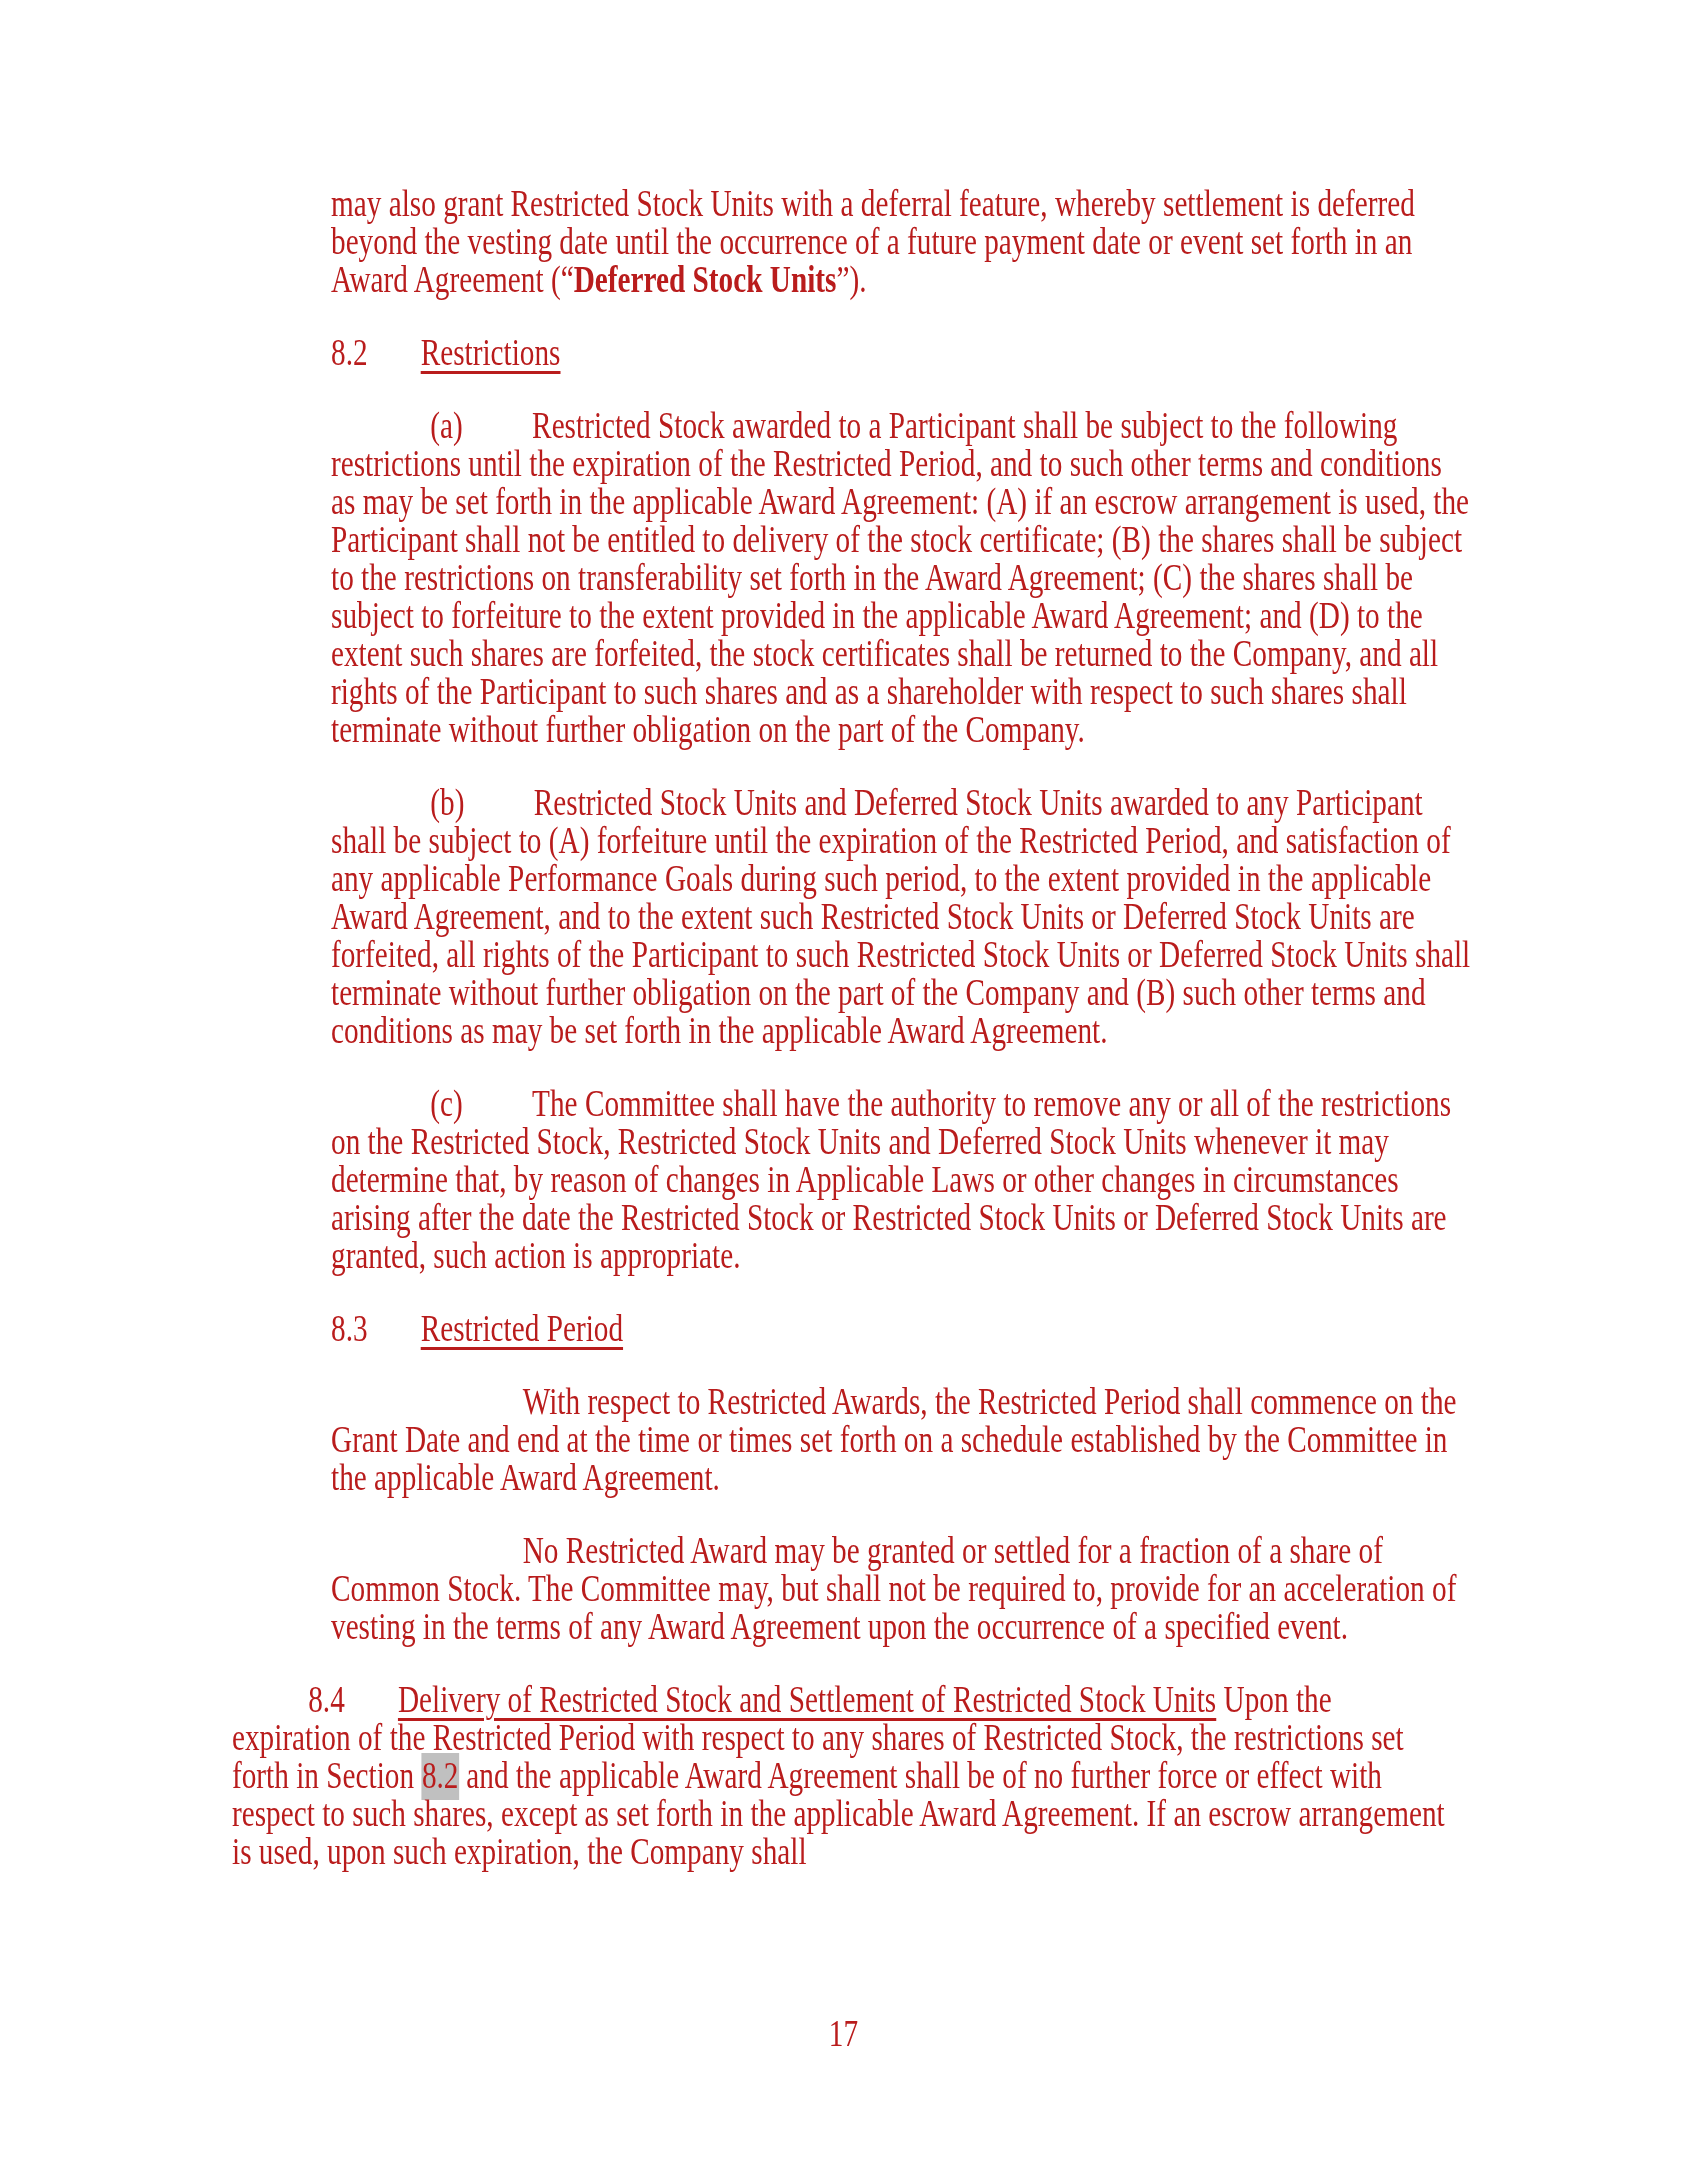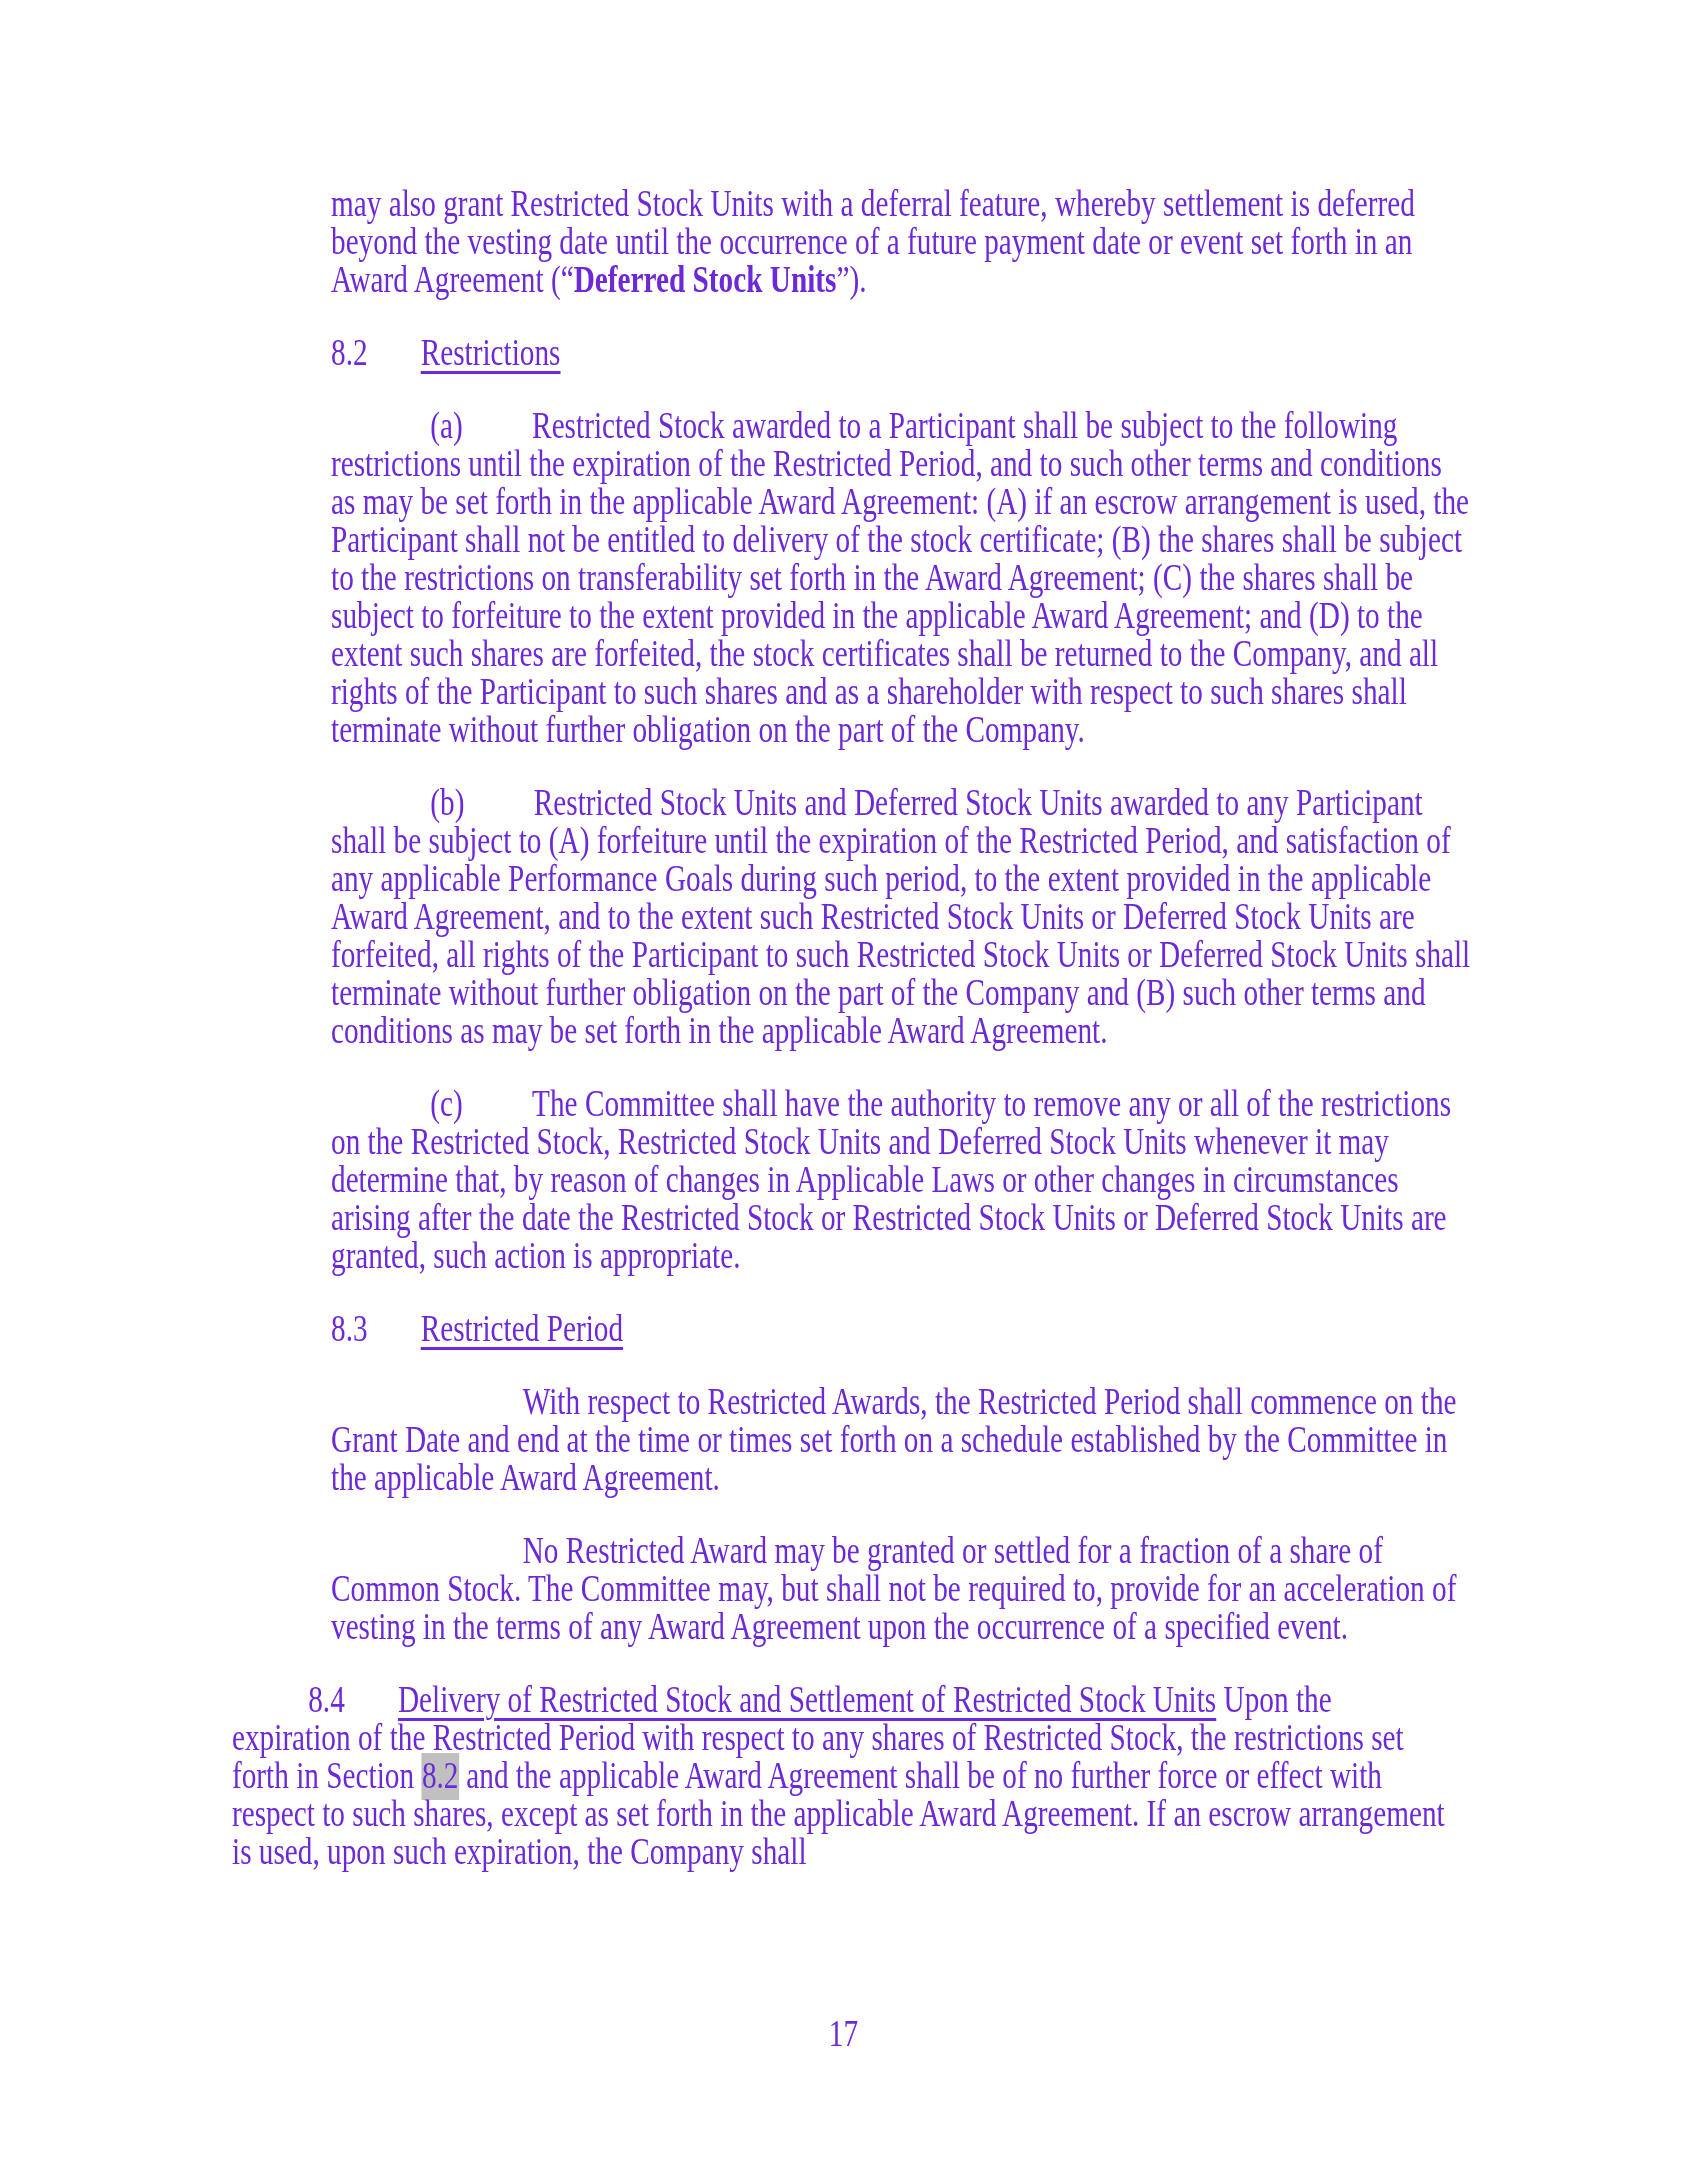--- a/index.html
+++ b/index.html
@@ -2,21 +2,21 @@
 <html style="font-size:10.6px"><head>
 <meta charset="utf-8">
 <style>
   html, body { margin: 0; padding: 0; background: #ffffff; }
   .page {
     position: relative;
     width: 1687px;
     height: 2183px;
     background: #ffffff;
     overflow: hidden;
-    color: #6d28d9;
+    color: #b91c1c;
     font-family: "Liberation Serif", "DejaVu Serif", serif;
     font-size: 38px;
     line-height: 38px;
   }
   
   .doc-content {
     position: absolute;
     left: 331px;
     top: 184px;
     width: 1482px;

